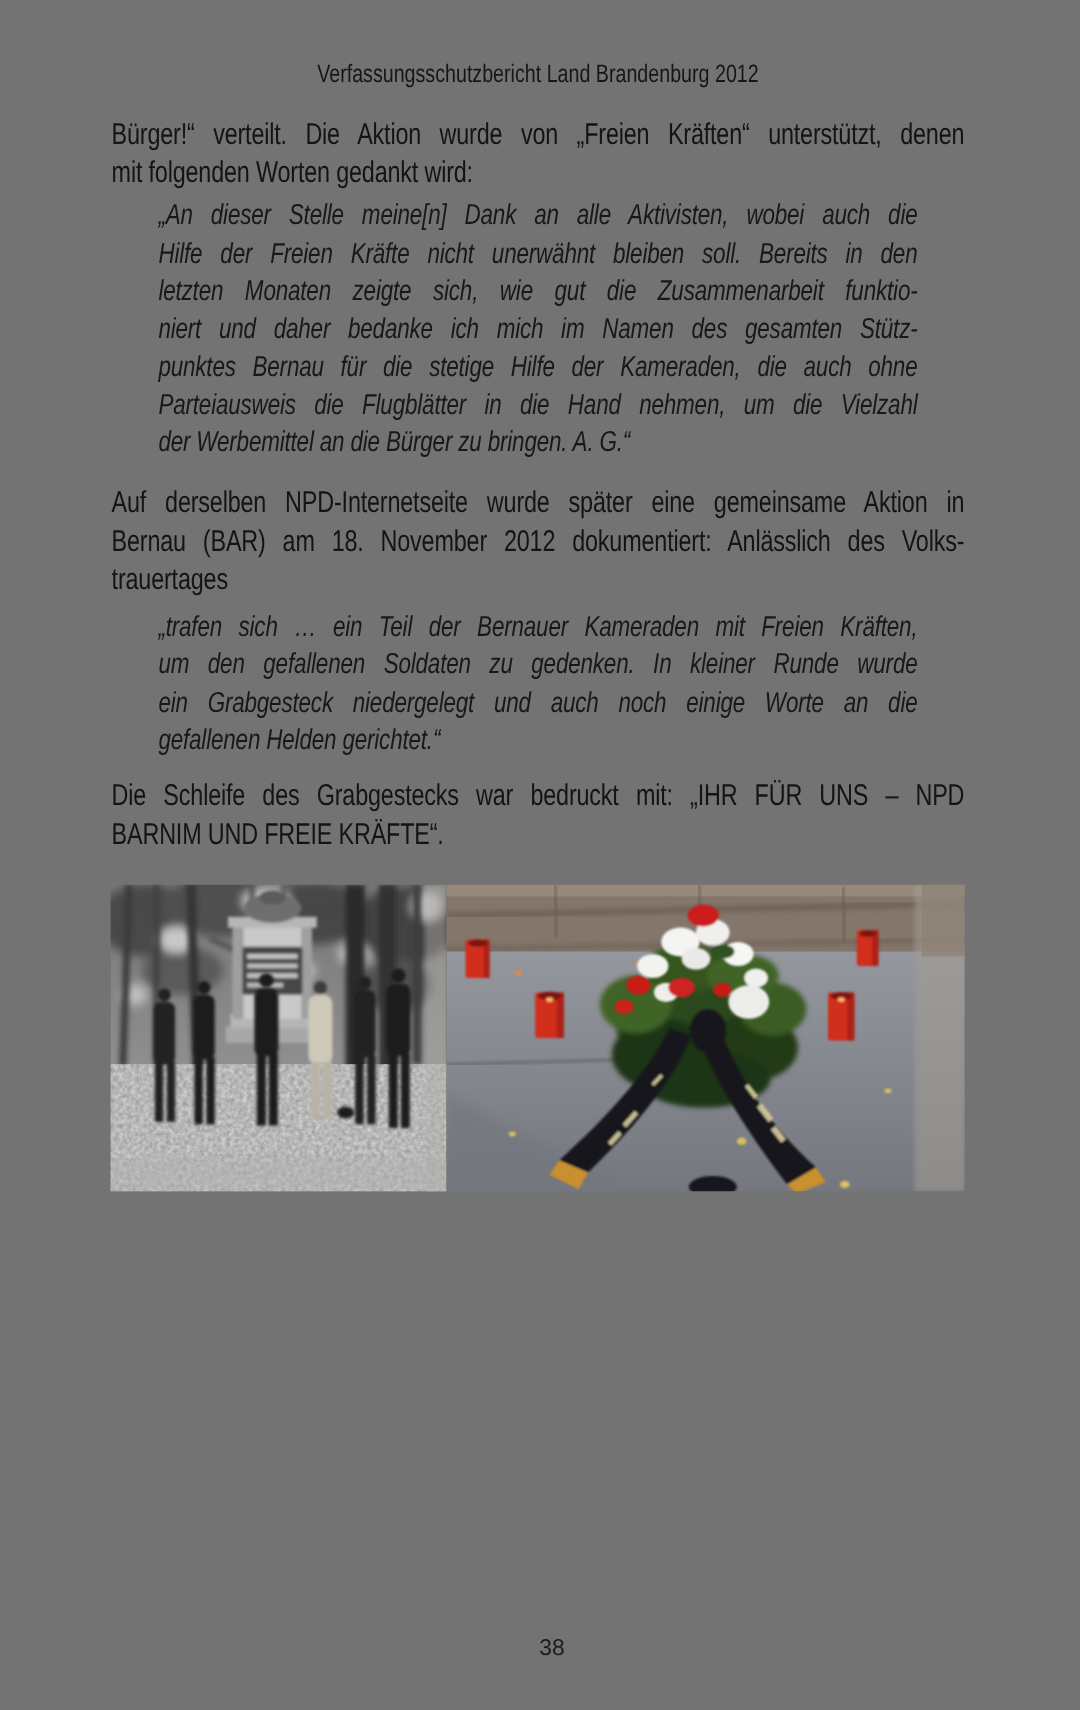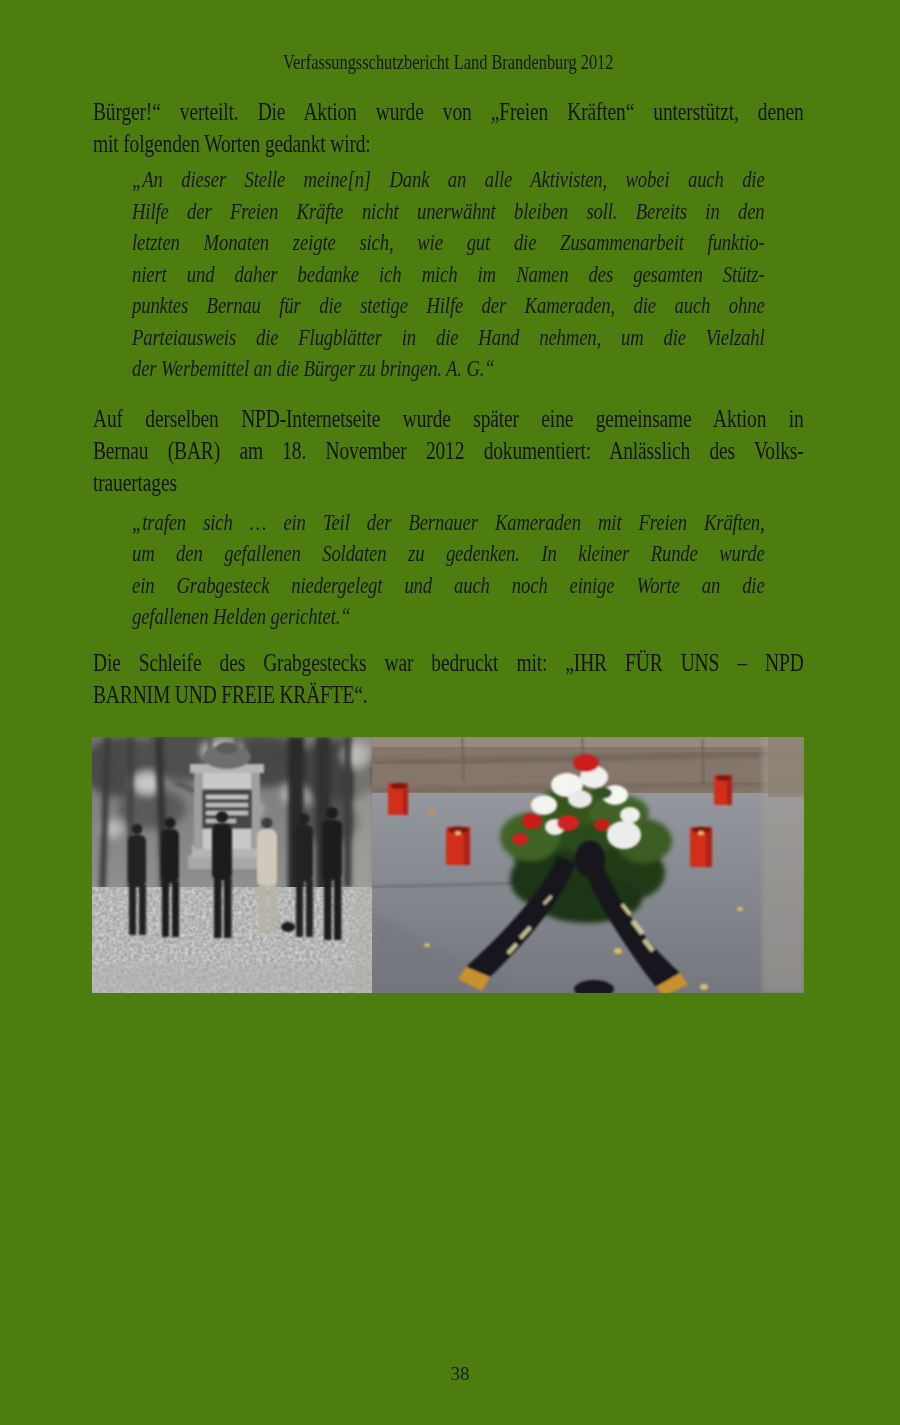--- a/index.html
+++ b/index.html
@@ -1,18 +1,18 @@
 <!DOCTYPE html>
 <html><head>
 <meta charset="utf-8">
 <style>
   html,body{margin:0;padding:0;background:#ffffff;}
   .page{
-    position:relative;width:900px;height:1425px;background:#4d7c0f;overflow:hidden;
-    font-family:Liberation Serif, serif;color:#141414;
+    position:relative;width:900px;height:1425px;background:#737373;overflow:hidden;
+    font-family:Liberation Sans, sans-serif;color:#141414;
   }
   
   .textcol{
     position:absolute;left:93px;top:50px;width:911px;
     transform:scaleX(0.78);transform-origin:0 0;
   }
   .header{
     text-align:center;font-size:21px;line-height:24px;margin:0 0 22px 0;color:#161616;
   }
   .para{margin:0;font-size:25px;line-height:32px;letter-spacing:-0.2px;}

